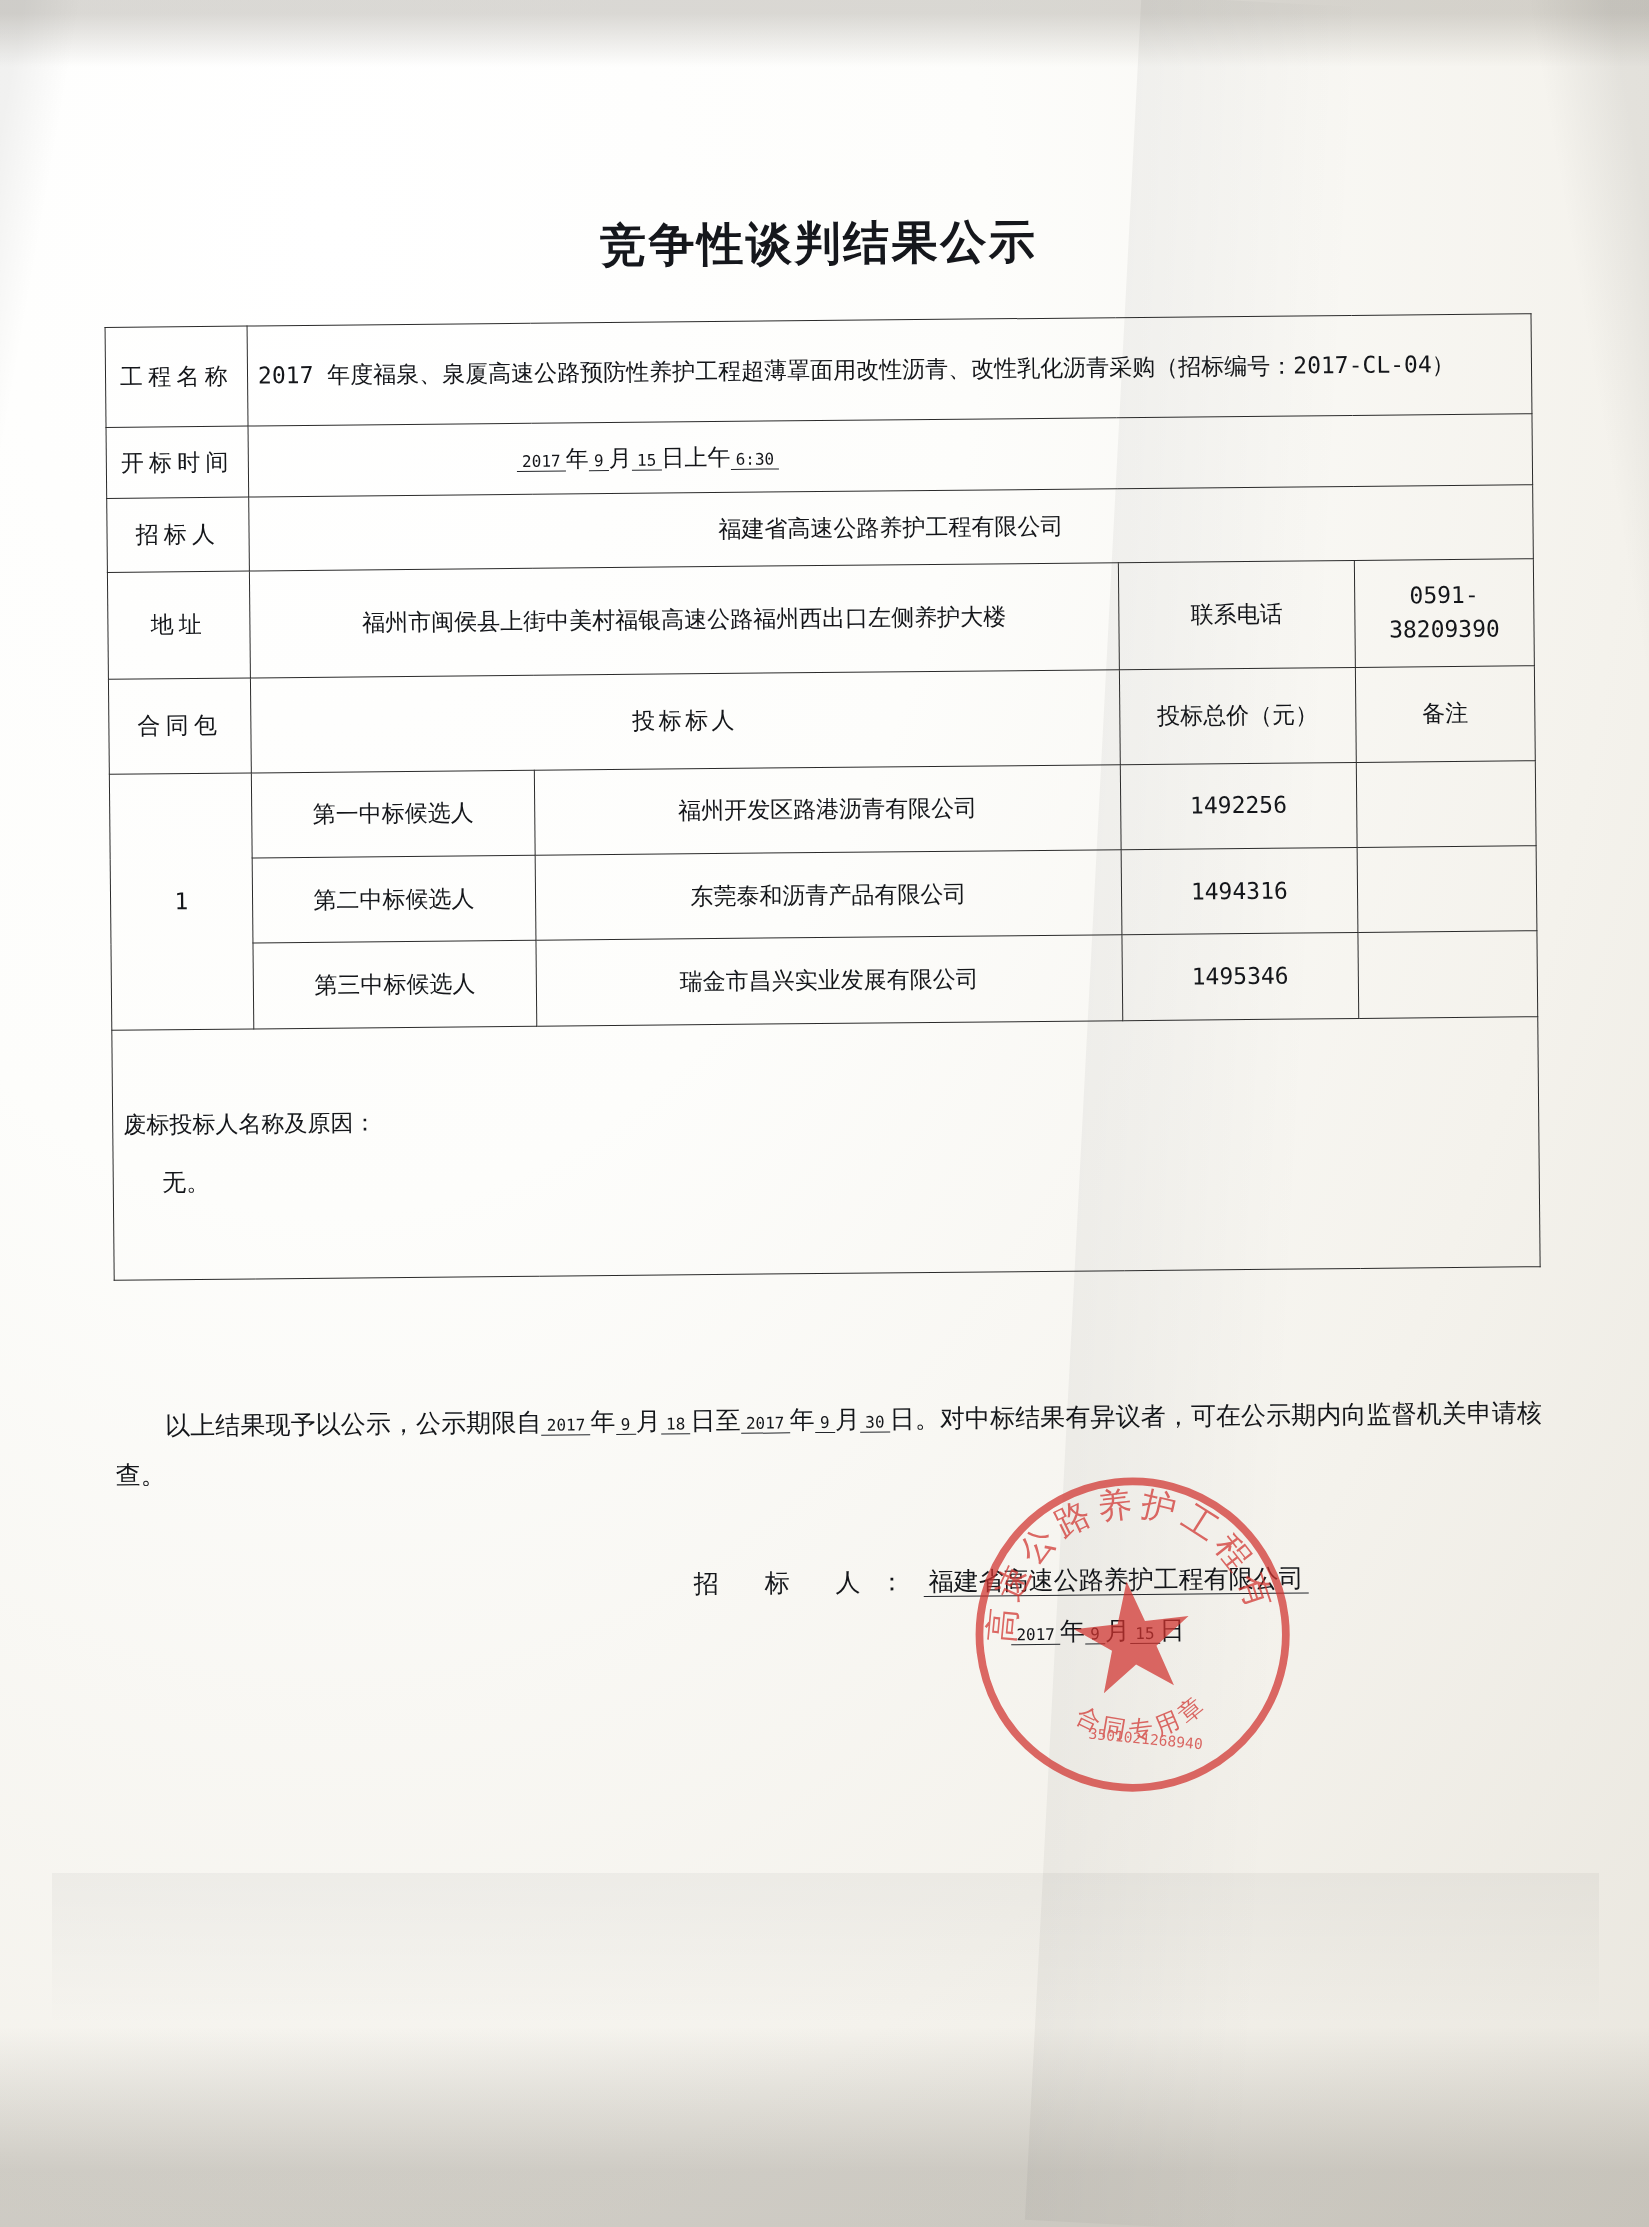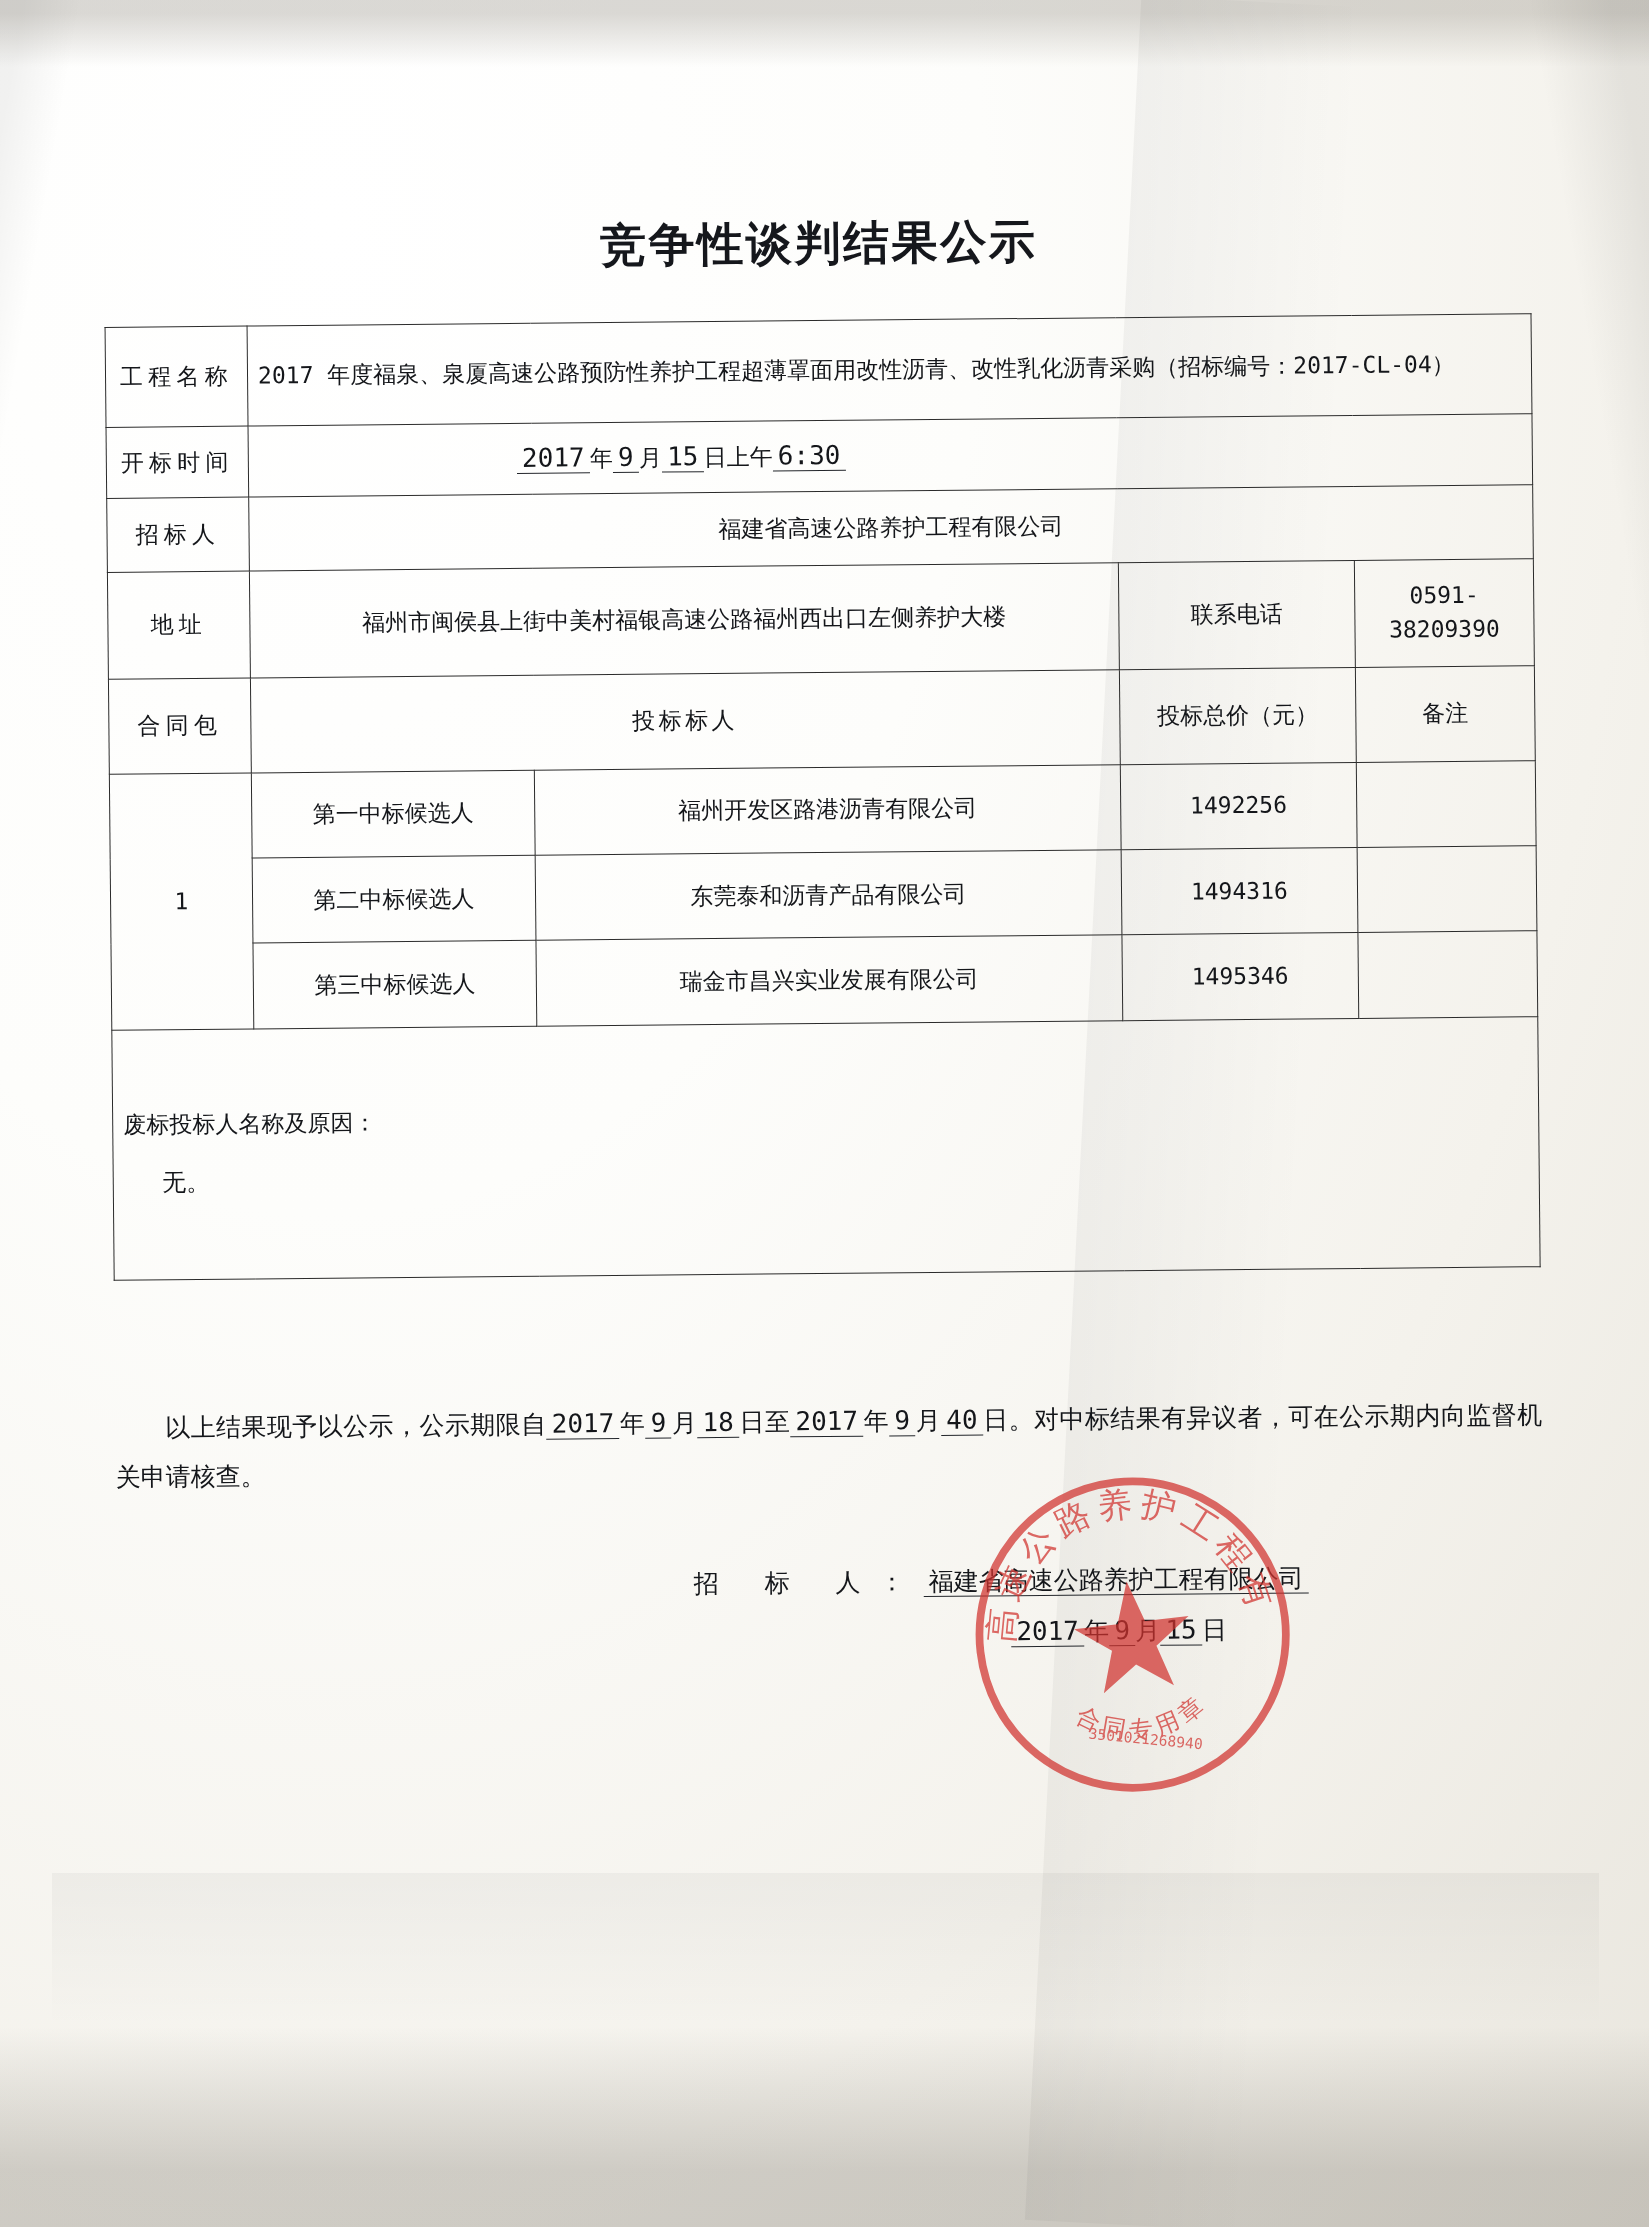--- a/index.html
+++ b/index.html
@@ -83,21 +83,21 @@
     line-height: 1.45;
     vertical-align: middle;
   }
   td.lbl {
     text-align: center;
     letter-spacing: 5.2px;
     white-space: nowrap;
   }
   td.ctr { text-align: center; }
   td.left { text-align: left; }
-  .mono { font-family: "DejaVu Sans Mono", "Liberation Mono", monospace; font-size: 26px; }
+  .mono { font-family: "DejaVu Sans Mono", "Liberation Mono", monospace; font-size: 16px; }
   .u { border-bottom: 1.7px solid #23262b; padding: 0 5.2px; }
   .big-blank { height: 232px; vertical-align: top; }
   .remark-cell { text-align: left; font-size: 24px; padding-top: 13.7px; }
   .remark-indent { display: block; margin: 24px 0 0 38px; font-size: 24px; }
 
   .para {
     position: absolute;
     left: 110px;
     width: 1427px;
     font-size: 25px;
@@ -205,21 +205,21 @@
       <tr>
         <td class="remark-cell big-blank" colspan="5">
           <span>废标投标人名称及原因：</span>
           <span class="remark-indent">无。</span>
         </td>
       </tr>
     </tbody>
   </table>
 
   <div class="para" id="para1">
-    <span>以上结果现予以公示，公示期限自</span><span class="u mono">2017</span><span>年</span><span class="u mono">9</span><span>月</span><span class="u mono">18</span><span>日至</span><span class="u mono">2017</span><span>年</span><span class="u mono">9</span><span>月</span><span class="u mono">40</span><span>日。对中标结果有异议者，可在公示期内向监督机关申请核查。</span>
+    <span>以上结果现予以公示，公示期限自</span><span class="u mono">2017</span><span>年</span><span class="u mono">9</span><span>月</span><span class="u mono">18</span><span>日至</span><span class="u mono">2017</span><span>年</span><span class="u mono">9</span><span>月</span><span class="u mono">30</span><span>日。对中标结果有异议者，可在公示期内向监督机关申请核查。</span>
   </div>
 
   <div class="sign" id="sign-line">
     <span class="sp">招 标 人：</span><span class="u">福建省高速公路养护工程有限公司</span>
   </div>
   <div class="sign" id="sign-date">
     <span class="u mono">2017</span><span>年</span><span class="u mono">9</span><span>月</span><span class="u mono">15</span><span>日</span>
   </div>
 
   <svg id="seal" viewBox="0 0 380 380">

